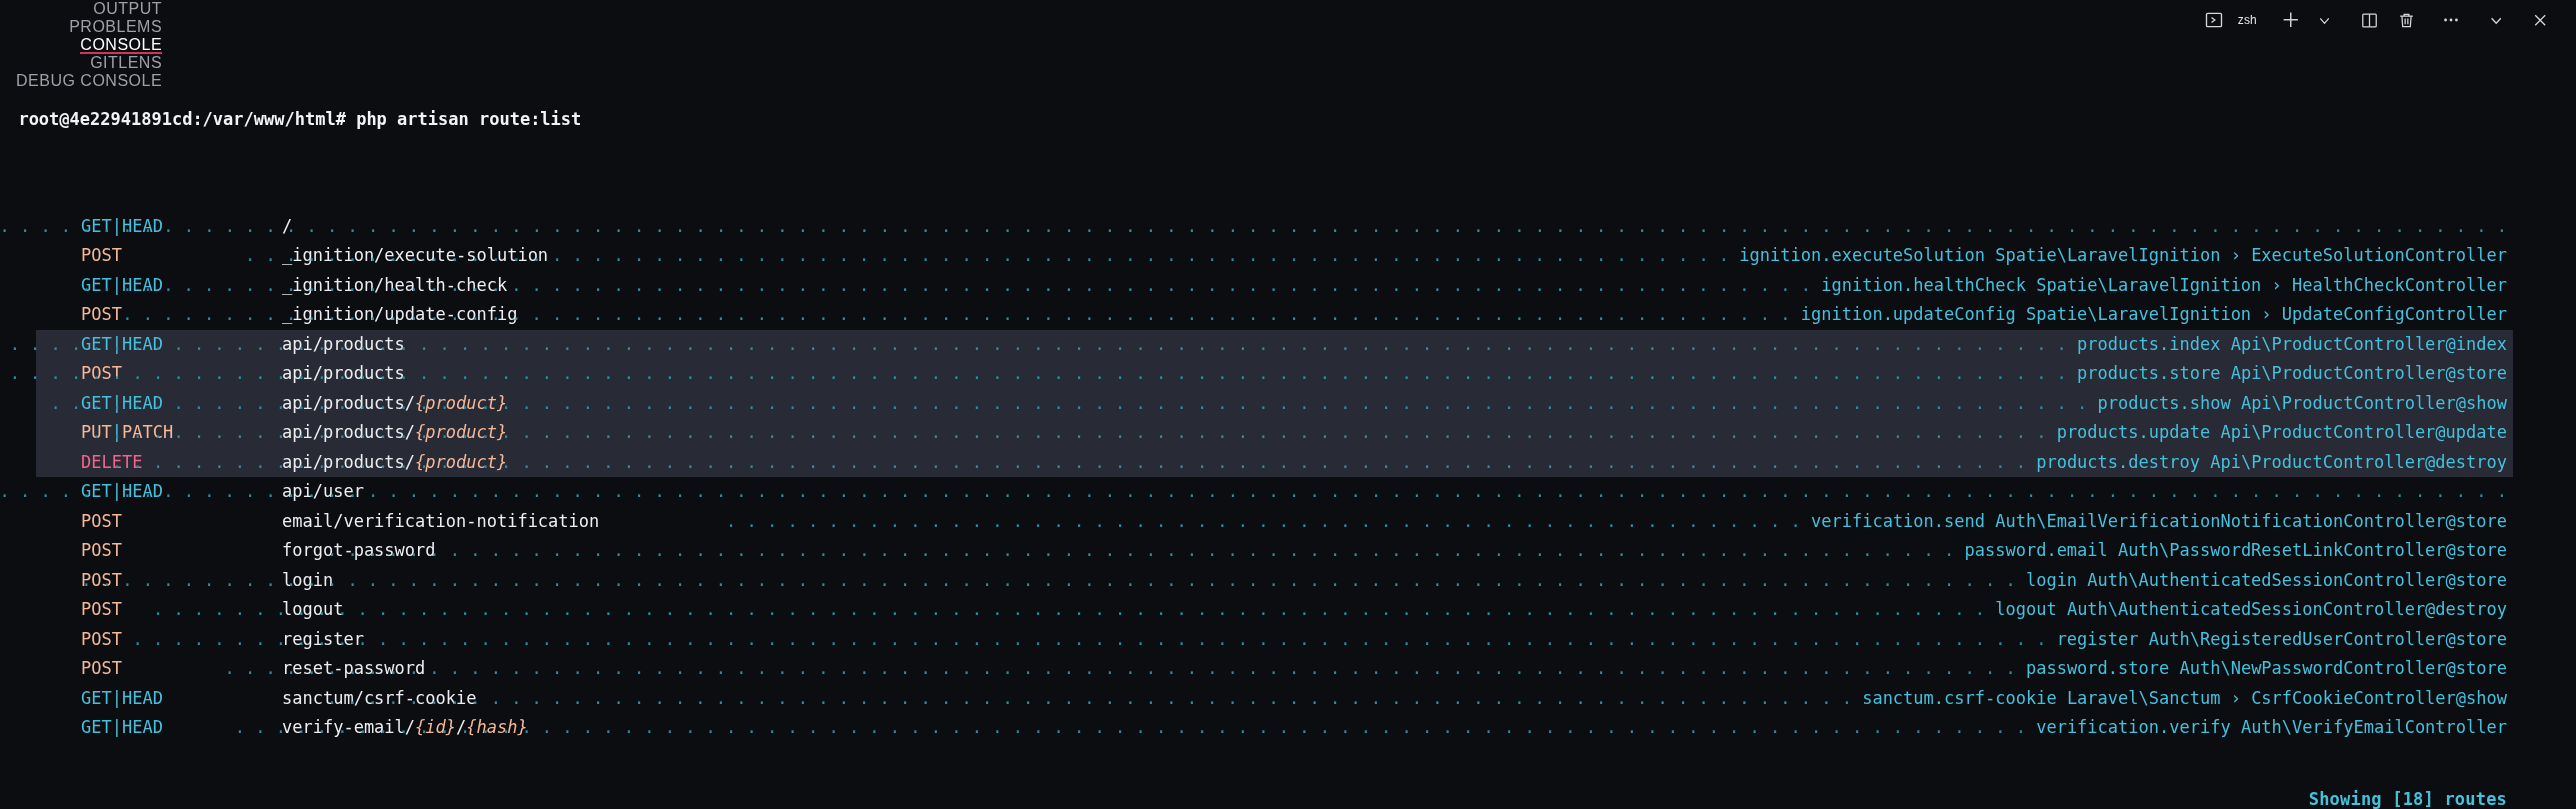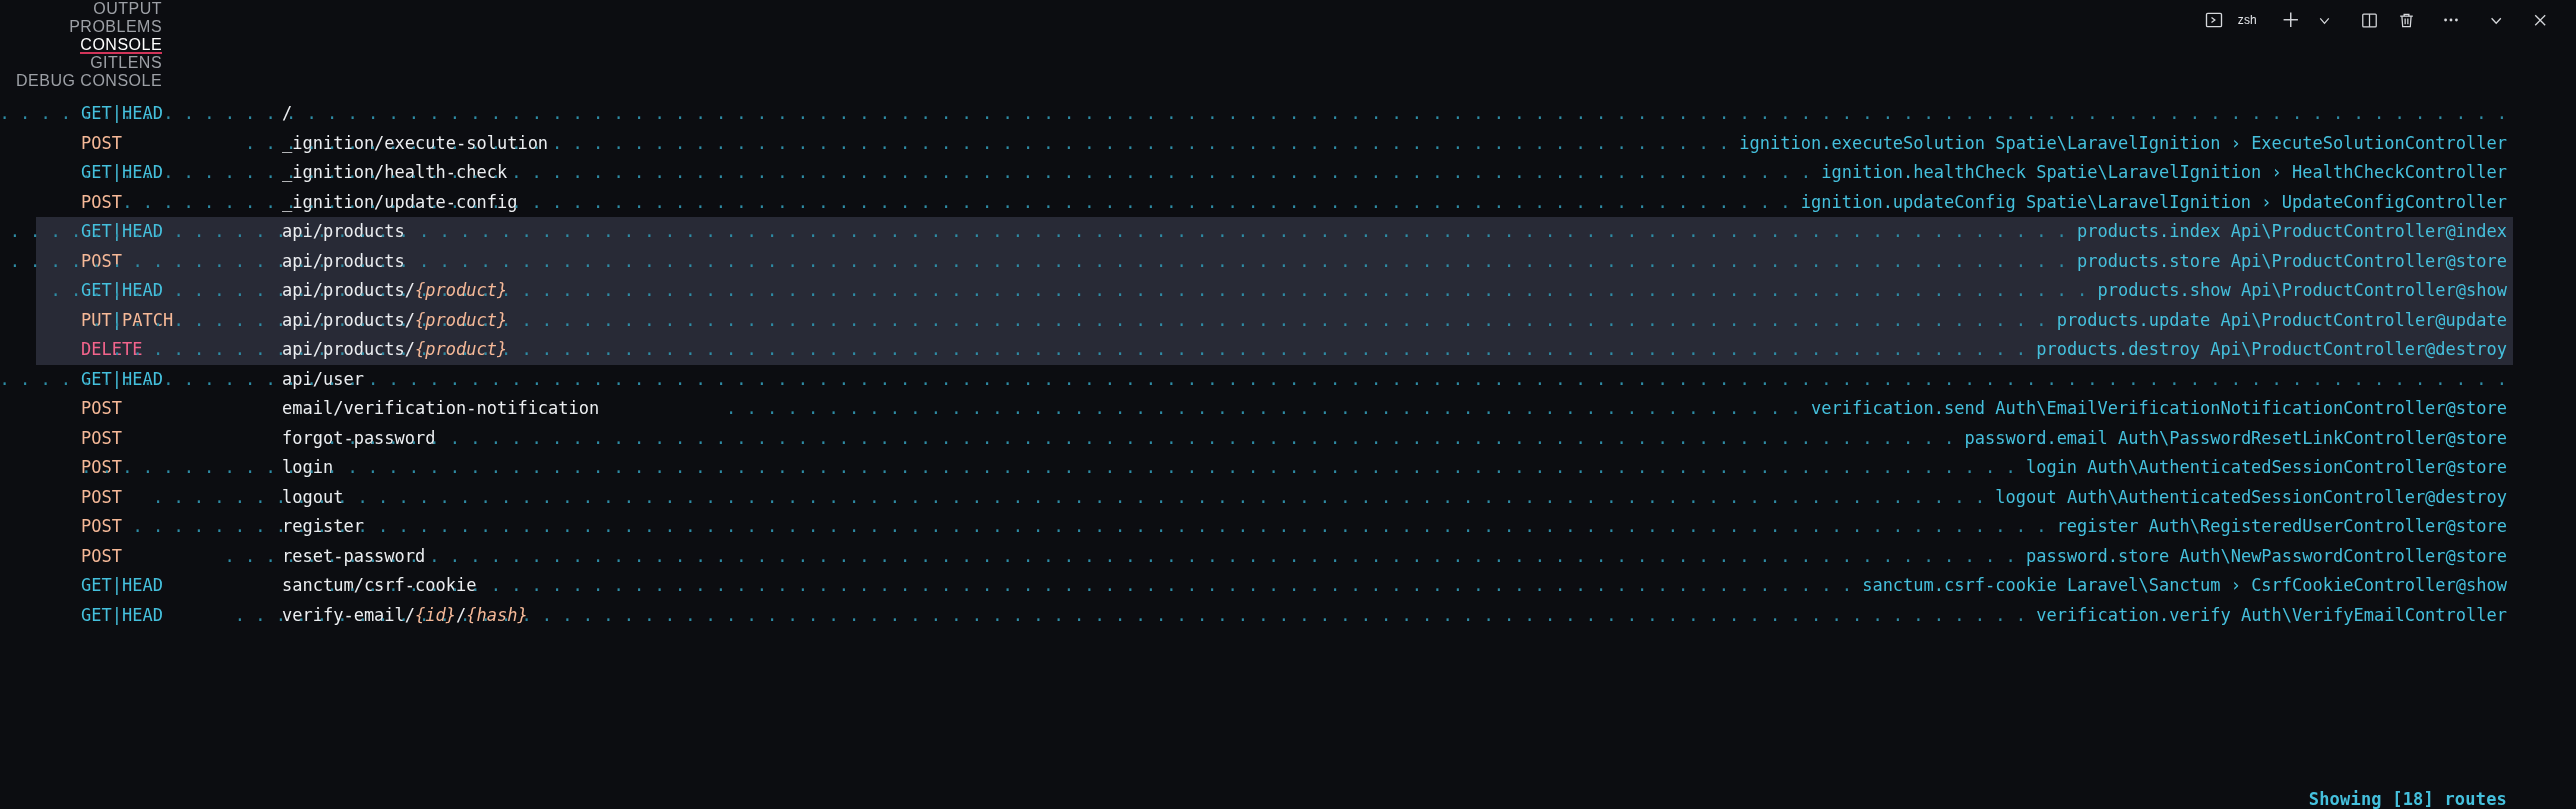--- a/index.html
+++ b/index.html
@@ -220,16 +220,17 @@
       <svg width="18.4" height="18.4" viewBox="0 0 24 24" stroke="#d6d8dc" stroke-width="1.7">
         <line x1="5.5" y1="5.5" x2="18.5" y2="18.5"></line>
           <line x1="18.5" y1="5.5" x2="5.5" y2="18.5"></line>
       </svg>
     </div>
 
   </div>
 </div>
 
 <div class="terminal">
+  <div class="prompt-line">root@4e22941891cd:/var/www/html# php artisan route:list</div>
   <div class="route-rows" id="route-rows"><div class="route-row"><span class="cell c-method"><span class="m-get">GET</span><span class="m-sep">|</span><span class="m-get">HEAD</span></span><span class="cell c-uri uri-txt">/</span><span class="cell c-right"><span class="dots">. . . . . . . . . . . . . . . . . . . . . . . . . . . . . . . . . . . . . . . . . . . . . . . . . . . . . . . . . . . . . . . . . . . . . . . . . . . . . . . . . . . . . . . . . . . . . . . . . . . . . . . . . . . . . . . . . . . . . . . . . . . . . . . .</span></span></div><div class="route-row"><span class="cell c-method"><span class="m-post">POST</span></span><span class="cell c-uri uri-txt">_ignition/execute-solution</span><span class="cell c-right"><span class="dots">. . . . . . . . . . . . . . . . . . . . . . . . . . . . . . . . . . . . . . . . . . . . . . . . . . . . . . . . . . . . . . . . . . . . . . . . .</span> <span class="rname">ignition.executeSolution</span> <span class="rname">Spatie\LaravelIgnition <span class="rsep">›</span> ExecuteSolutionController</span></span></div><div class="route-row"><span class="cell c-method"><span class="m-get">GET</span><span class="m-sep">|</span><span class="m-get">HEAD</span></span><span class="cell c-uri uri-txt">_ignition/health-check</span><span class="cell c-right"><span class="dots">. . . . . . . . . . . . . . . . . . . . . . . . . . . . . . . . . . . . . . . . . . . . . . . . . . . . . . . . . . . . . . . . . . . . . . . . . . . . . . . . . . . . .</span> <span class="rname">ignition.healthCheck</span> <span class="rname">Spatie\LaravelIgnition <span class="rsep">›</span> HealthCheckController</span></span></div><div class="route-row"><span class="cell c-method"><span class="m-post">POST</span></span><span class="cell c-uri uri-txt">_ignition/update-config</span><span class="cell c-right"><span class="dots">. . . . . . . . . . . . . . . . . . . . . . . . . . . . . . . . . . . . . . . . . . . . . . . . . . . . . . . . . . . . . . . . . . . . . . . . . . . . . . . . . .</span> <span class="rname">ignition.updateConfig</span> <span class="rname">Spatie\LaravelIgnition <span class="rsep">›</span> UpdateConfigController</span></span></div><div class="route-row selected"><span class="cell c-method"><span class="m-get">GET</span><span class="m-sep">|</span><span class="m-get">HEAD</span></span><span class="cell c-uri uri-txt">api/products</span><span class="cell c-right"><span class="dots">. . . . . . . . . . . . . . . . . . . . . . . . . . . . . . . . . . . . . . . . . . . . . . . . . . . . . . . . . . . . . . . . . . . . . . . . . . . . . . . . . . . . . . . . . . . . . . . . . . . . . . . . . . . .</span> <span class="rname">products.index</span> <span class="rname">Api\ProductController@index</span></span></div><div class="route-row selected"><span class="cell c-method"><span class="m-post">POST</span></span><span class="cell c-uri uri-txt">api/products</span><span class="cell c-right"><span class="dots">. . . . . . . . . . . . . . . . . . . . . . . . . . . . . . . . . . . . . . . . . . . . . . . . . . . . . . . . . . . . . . . . . . . . . . . . . . . . . . . . . . . . . . . . . . . . . . . . . . . . . . . . . . . .</span> <span class="rname">products.store</span> <span class="rname">Api\ProductController@store</span></span></div><div class="route-row selected"><span class="cell c-method"><span class="m-get">GET</span><span class="m-sep">|</span><span class="m-get">HEAD</span></span><span class="cell c-uri uri-txt">api/products/<span class="uri-param">{product}</span></span><span class="cell c-right"><span class="dots">. . . . . . . . . . . . . . . . . . . . . . . . . . . . . . . . . . . . . . . . . . . . . . . . . . . . . . . . . . . . . . . . . . . . . . . . . . . . . . . . . . . . . . . . . . . . . . . . . . . .</span> <span class="rname">products.show</span> <span class="rname">Api\ProductController@show</span></span></div><div class="route-row selected"><span class="cell c-method"><span class="m-put">PUT</span><span class="m-sep">|</span><span class="m-put">PATCH</span></span><span class="cell c-uri uri-txt">api/products/<span class="uri-param">{product}</span></span><span class="cell c-right"><span class="dots">. . . . . . . . . . . . . . . . . . . . . . . . . . . . . . . . . . . . . . . . . . . . . . . . . . . . . . . . . . . . . . . . . . . . . . . . . . . . . . . . . . . . . . . . . . . . . . . .</span> <span class="rname">products.update</span> <span class="rname">Api\ProductController@update</span></span></div><div class="route-row selected"><span class="cell c-method"><span class="m-delete">DELETE</span></span><span class="cell c-uri uri-txt">api/products/<span class="uri-param">{product}</span></span><span class="cell c-right"><span class="dots">. . . . . . . . . . . . . . . . . . . . . . . . . . . . . . . . . . . . . . . . . . . . . . . . . . . . . . . . . . . . . . . . . . . . . . . . . . . . . . . . . . . . . . . . . . . . . .</span> <span class="rname">products.destroy</span> <span class="rname">Api\ProductController@destroy</span></span></div><div class="route-row"><span class="cell c-method"><span class="m-get">GET</span><span class="m-sep">|</span><span class="m-get">HEAD</span></span><span class="cell c-uri uri-txt">api/user</span><span class="cell c-right"><span class="dots">. . . . . . . . . . . . . . . . . . . . . . . . . . . . . . . . . . . . . . . . . . . . . . . . . . . . . . . . . . . . . . . . . . . . . . . . . . . . . . . . . . . . . . . . . . . . . . . . . . . . . . . . . . . . . . . . . . . . . . . . . . . .</span></span></div><div class="route-row"><span class="cell c-method"><span class="m-post">POST</span></span><span class="cell c-uri uri-txt">email/verification-notification</span><span class="cell c-right"><span class="dots">. . . . . . . . . . . . . . . . . . . . . . . . . . . . . . . . . . . . . . . . . . . . . . . . . . . . .</span> <span class="rname">verification.send</span> <span class="rname">Auth\EmailVerificationNotificationController@store</span></span></div><div class="route-row"><span class="cell c-method"><span class="m-post">POST</span></span><span class="cell c-uri uri-txt">forgot-password</span><span class="cell c-right"><span class="dots">. . . . . . . . . . . . . . . . . . . . . . . . . . . . . . . . . . . . . . . . . . . . . . . . . . . . . . . . . . . . . . . . . . . . . . . . . . . . . . . .</span> <span class="rname">password.email</span> <span class="rname">Auth\PasswordResetLinkController@store</span></span></div><div class="route-row"><span class="cell c-method"><span class="m-post">POST</span></span><span class="cell c-uri uri-txt">login</span><span class="cell c-right"><span class="dots">. . . . . . . . . . . . . . . . . . . . . . . . . . . . . . . . . . . . . . . . . . . . . . . . . . . . . . . . . . . . . . . . . . . . . . . . . . . . . . . . . . . . . . . . . . . . . . .</span> <span class="rname">login</span> <span class="rname">Auth\AuthenticatedSessionController@store</span></span></div><div class="route-row"><span class="cell c-method"><span class="m-post">POST</span></span><span class="cell c-uri uri-txt">logout</span><span class="cell c-right"><span class="dots">. . . . . . . . . . . . . . . . . . . . . . . . . . . . . . . . . . . . . . . . . . . . . . . . . . . . . . . . . . . . . . . . . . . . . . . . . . . . . . . . . . . . . . . . . .</span> <span class="rname">logout</span> <span class="rname">Auth\AuthenticatedSessionController@destroy</span></span></div><div class="route-row"><span class="cell c-method"><span class="m-post">POST</span></span><span class="cell c-uri uri-txt">register</span><span class="cell c-right"><span class="dots">. . . . . . . . . . . . . . . . . . . . . . . . . . . . . . . . . . . . . . . . . . . . . . . . . . . . . . . . . . . . . . . . . . . . . . . . . . . . . . . . . . . . . . . . . . . . . .</span> <span class="rname">register</span> <span class="rname">Auth\RegisteredUserController@store</span></span></div><div class="route-row"><span class="cell c-method"><span class="m-post">POST</span></span><span class="cell c-uri uri-txt">reset-password</span><span class="cell c-right"><span class="dots">. . . . . . . . . . . . . . . . . . . . . . . . . . . . . . . . . . . . . . . . . . . . . . . . . . . . . . . . . . . . . . . . . . . . . . . . . . . . . . . . . . . . . . . .</span> <span class="rname">password.store</span> <span class="rname">Auth\NewPasswordController@store</span></span></div><div class="route-row"><span class="cell c-method"><span class="m-get">GET</span><span class="m-sep">|</span><span class="m-get">HEAD</span></span><span class="cell c-uri uri-txt">sanctum/csrf-cookie</span><span class="cell c-right"><span class="dots">. . . . . . . . . . . . . . . . . . . . . . . . . . . . . . . . . . . . . . . . . . . . . . . . . . . . . . . . . . . . . . . . . . . . . . . . . . .</span> <span class="rname">sanctum.csrf-cookie</span> <span class="rname">Laravel\Sanctum <span class="rsep">›</span> CsrfCookieController@show</span></span></div><div class="route-row"><span class="cell c-method"><span class="m-get">GET</span><span class="m-sep">|</span><span class="m-get">HEAD</span></span><span class="cell c-uri uri-txt">verify-email/<span class="uri-param">{id}</span>/<span class="uri-param">{hash}</span></span><span class="cell c-right"><span class="dots">. . . . . . . . . . . . . . . . . . . . . . . . . . . . . . . . . . . . . . . . . . . . . . . . . . . . . . . . . . . . . . . . . . . . . . . . . . . . . . . . . . . . . . . .</span> <span class="rname">verification.verify</span> <span class="rname">Auth\VerifyEmailController</span></span></div></div>
   <div class="footer">Showing [18] routes</div>
 </div>
 
 
 </body></html>

